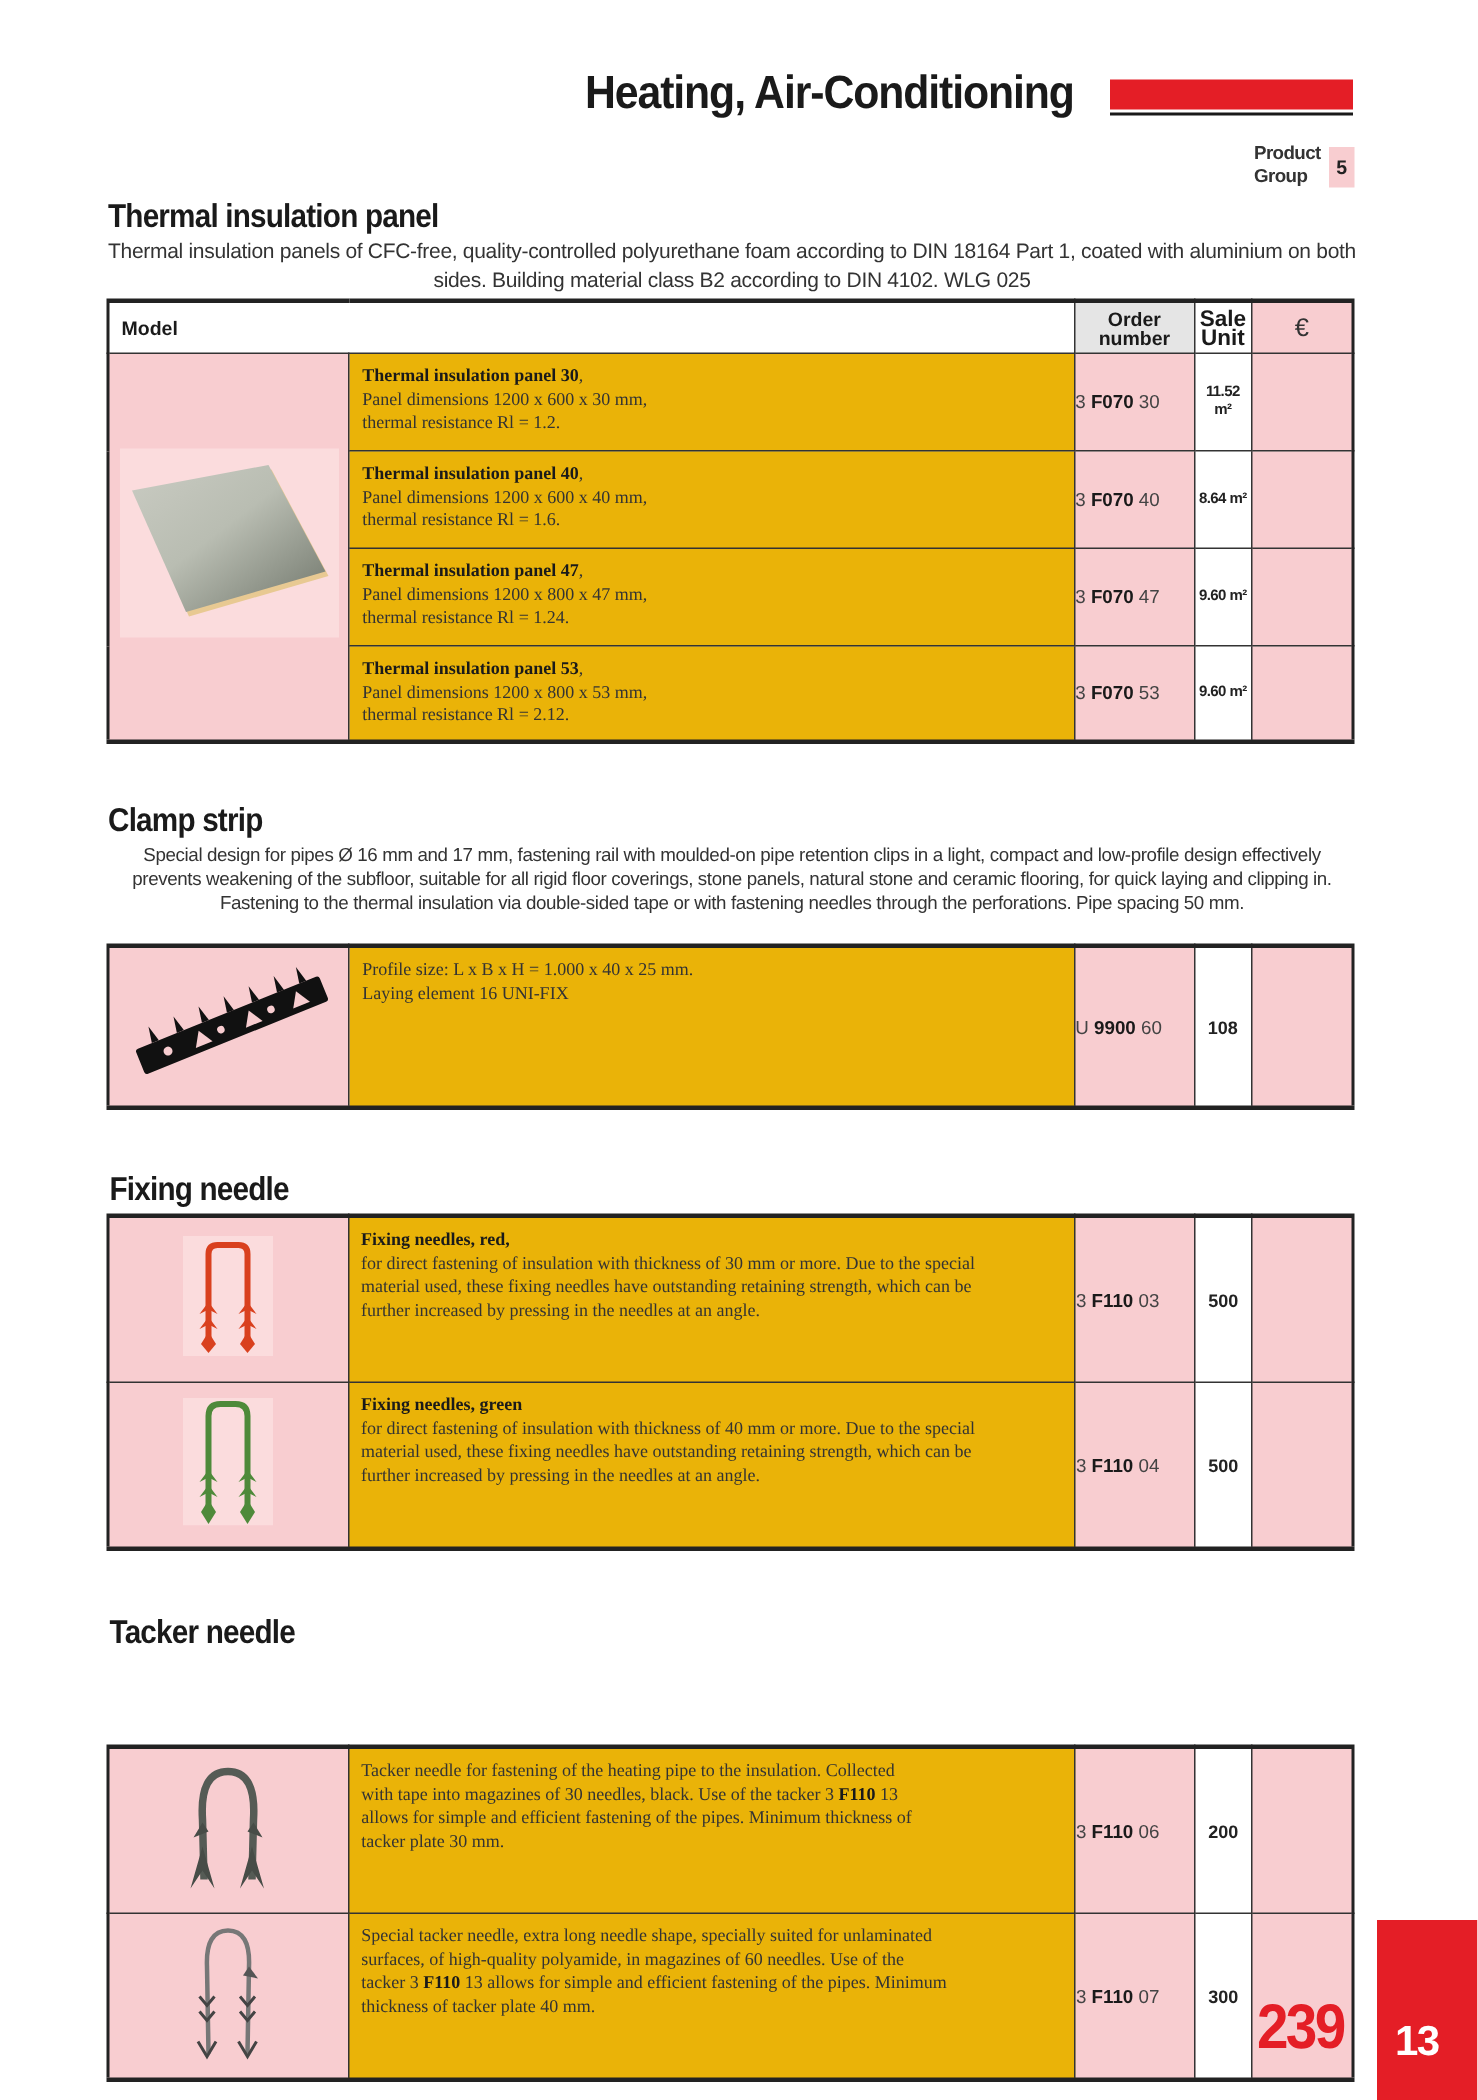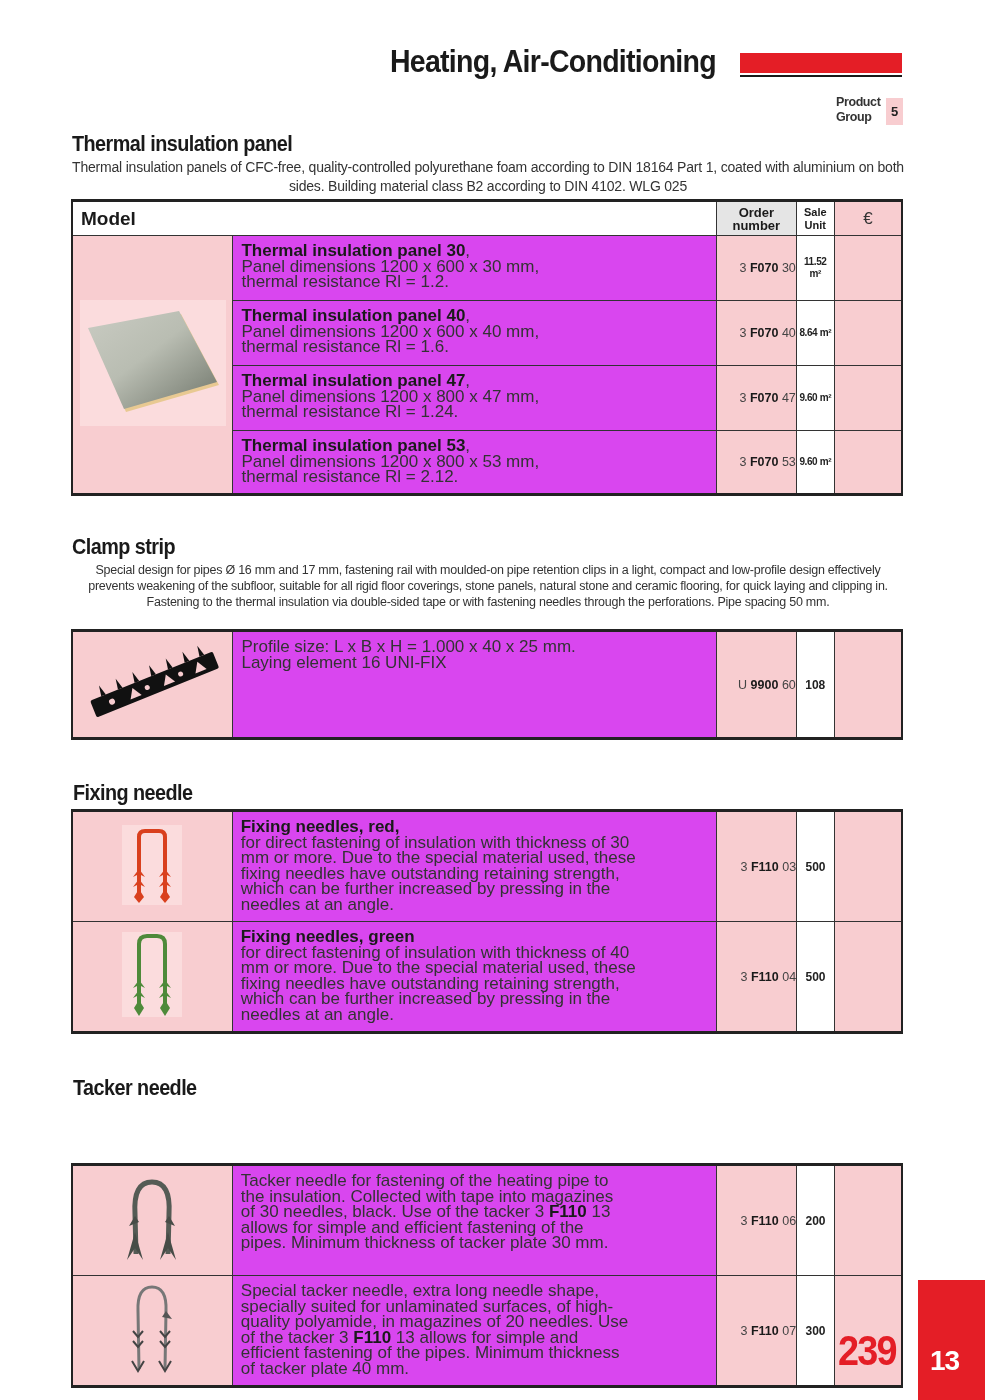--- a/index.html
+++ b/index.html
@@ -13,31 +13,31 @@
   .pg-label { position: absolute; left: 836px; top: 95px; font-size: 12.5px; font-weight: bold; line-height: 15px; color: #333; letter-spacing: -0.4px; }
   .pg-badge { position: absolute; left: 886px; top: 98px; width: 17px; height: 27px; background: #f8cdd0; font-size: 13px; font-weight: bold; text-align: center; line-height: 27px; color: #222; }
 
   .section-title { position: absolute; font-size: 22px; font-weight: bold; color: #1a1a1a; letter-spacing: -0.6px; transform: scaleX(0.9); transform-origin: left; white-space: nowrap; }
   .section-desc { position: absolute; left: 72px; width: 832px; font-size: 14px; line-height: 18.5px; color: #333; letter-spacing: -0.2px; text-align: center; }
   .section-desc.small { font-size: 12.5px; line-height: 16px; letter-spacing: -0.25px; }
 
   table.prod { position: absolute; left: 71px; width: 832px; border-collapse: collapse; border-top: 3px solid #222; border-bottom: 3px solid #222; border-left: 2px solid #222; border-right: 2px solid #222; }
   table.prod td, table.prod th { border: 1.5px solid #333; vertical-align: middle; }
   .c-img { width: 161px; background: #f8cdd0; text-align: center; }
-  .c-desc { width: 485px; background: #d946ef; padding: 7px 8px; vertical-align: top !important; font-size: 17px; line-height: 15.5px; color: #333; }
-  .c-order { width: 80px; background: #f8cdd0; text-align: right; font-size: 12.5px; color: #444; white-space: nowrap; }
+  .c-desc { width: 485px; background: #eab308; padding: 7px 8px; vertical-align: top !important; font-size: 12px; line-height: 15.5px; color: #333; font-family: Liberation Serif, serif; }
+  .c-order { width: 80px; background: #f8cdd0; text-align: left; font-size: 12.5px; color: #444; white-space: nowrap; }
   .c-unit { width: 38px; background: #fff; text-align: center; font-size: 12px; font-weight: bold; color: #222; }
   .c-price { width: 68px; background: #f8cdd0; }
   .c-desc b { color: #1a1a1a; }
   .c-order b { color: #1a1a1a; }
   .unit-small { font-size: 10px; font-weight: bold; letter-spacing: -0.4px; line-height: 12px; }
 
-  th.h-model { background: #fff; text-align: left; padding-left: 8px; font-size: 19px; font-weight: bold; height: 33px; color: #1a1a1a; }
+  th.h-model { background: #fff; text-align: left; padding-left: 8px; font-size: 13px; font-weight: bold; height: 33px; color: #1a1a1a; }
   th.h-order { background: #e5e5e5; font-size: 13px; line-height: 13px; font-weight: bold; color: #1a1a1a; }
-  th.h-unit { background: #fff; font-size: 11px; line-height: 13px; font-weight: bold; color: #1a1a1a; }
+  th.h-unit { background: #fff; font-size: 15px; line-height: 13px; font-weight: bold; color: #1a1a1a; }
   th.h-price { background: #f8cdd0; font-size: 17px; font-weight: normal; color: #333; }
 
   .page-num { position: absolute; left: 838px; top: 1327px; font-size: 42px; font-weight: bold; color: #e41e26; letter-spacing: -2px; transform: scaleX(0.9); transform-origin: left; }
   .chapter-tab { position: absolute; left: 918px; top: 1280px; width: 67px; height: 120px; background: #e41e26; }
   .chapter-num { position: absolute; left: 930px; top: 1345px; font-size: 28px; font-weight: bold; color: #fff; letter-spacing: -1px; }
 </style>
 </head>
 <body>
 
 <div class="page-title">Heating, Air-Conditioning</div>
@@ -241,21 +241,21 @@
               <polyline points="11,60 16,66 21,60"></polyline>
               <polyline points="10,80 16,90 22,80"></polyline>
           <polyline points="38,50 43,56 48,50"></polyline>
               <polyline points="38,60 43,66 48,60"></polyline>
               <polyline points="37,80 43,90 49,80"></polyline>
         </g>
         <polygon points="44,30 50,38 40,36" fill="#555"></polygon>
       </svg>
     </td>
     <td class="c-desc">
-      <span style="display:block; width:392px;"><span>Special tacker needle, extra long needle shape, specially suited for unlaminated surfaces, of high-quality polyamide, in magazines of 20 needles. Use of the tacker 3 </span><b>F110</b><span> 13 allows for simple and efficient fastening of the pipes. Minimum thickness of tacker plate 40 mm.</span></span>
+      <span style="display:block; width:392px;"><span>Special tacker needle, extra long needle shape, specially suited for unlaminated surfaces, of high-quality polyamide, in magazines of 60 needles. Use of the tacker 3 </span><b>F110</b><span> 13 allows for simple and efficient fastening of the pipes. Minimum thickness of tacker plate 40 mm.</span></span>
     </td>
     <td class="c-order"><span>3</span> <b>F110</b> <span>07</span></td>
     <td class="c-unit">300</td>
     <td class="c-price"></td>
   </tr>
 </tbody>
   </table>
 
 <div class="page-num">239</div>
 <div class="chapter-tab"></div>

